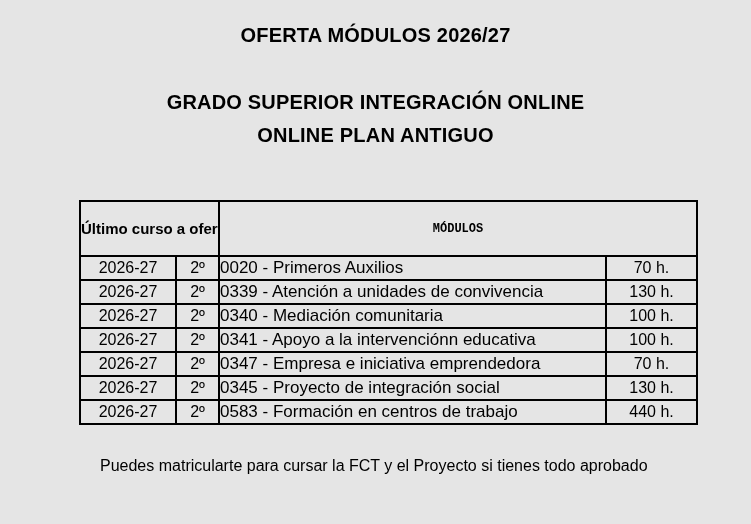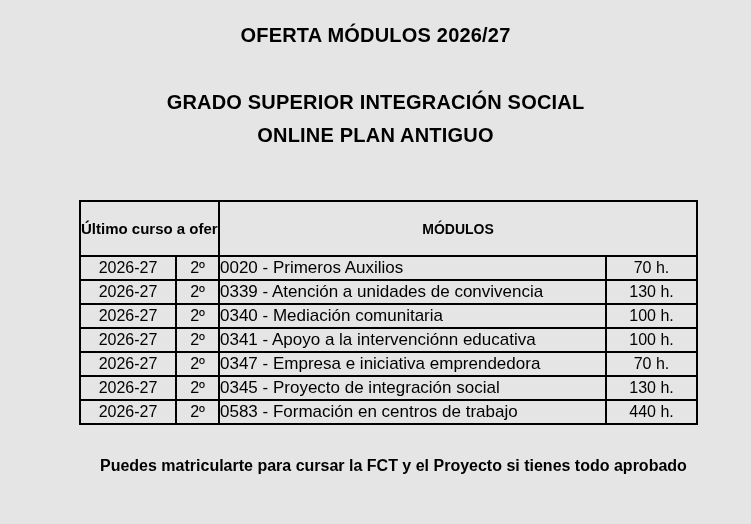--- a/index.html
+++ b/index.html
@@ -55,24 +55,25 @@
   th.col-curso {
     height: 53px;
     font-size: 15px;
     font-weight: bold;
     text-align: center;
     vertical-align: middle;
     line-height: 22px;
     white-space: normal;
   }
   th.col-modulos {
-    font-size: 14px;
+    font-size: 12px;
     font-weight: bold;
     text-align: center;
     vertical-align: middle;
+    font-family: Liberation Mono, monospace;
   }
   td.cell-year,
   td.cell-curso,
   td.cell-hours {
     height: 22px;
     font-size: 16px;
     text-align: center;
     vertical-align: middle;
   }
   td.cell-module {
@@ -85,32 +86,31 @@
   .footer-note {
     position: absolute;
     top: 452px;
     left: 78px;
     width: 622px;
     font-size: 16px;
     line-height: 28px;
   }
   .footer-note .line1 {
     text-indent: 22px;
-    font-weight: bold;
   }
 </style>
 </head>
 <body>
 
 <div class="page">
 
   <div class="doc-title">OFERTA MÓDULOS 2026/27</div>
 
   <div class="doc-subtitle">
-    <div>GRADO SUPERIOR INTEGRACIÓN SOCIAL</div>
+    <div>GRADO SUPERIOR INTEGRACIÓN ONLINE</div>
     <div>ONLINE PLAN ANTIGUO</div>
   </div>
 
   <table class="offer-table">
     <colgroup>
       <col style="width:96px">
       <col style="width:43px">
       <col style="width:387px">
       <col style="width:91px">
     </colgroup>

